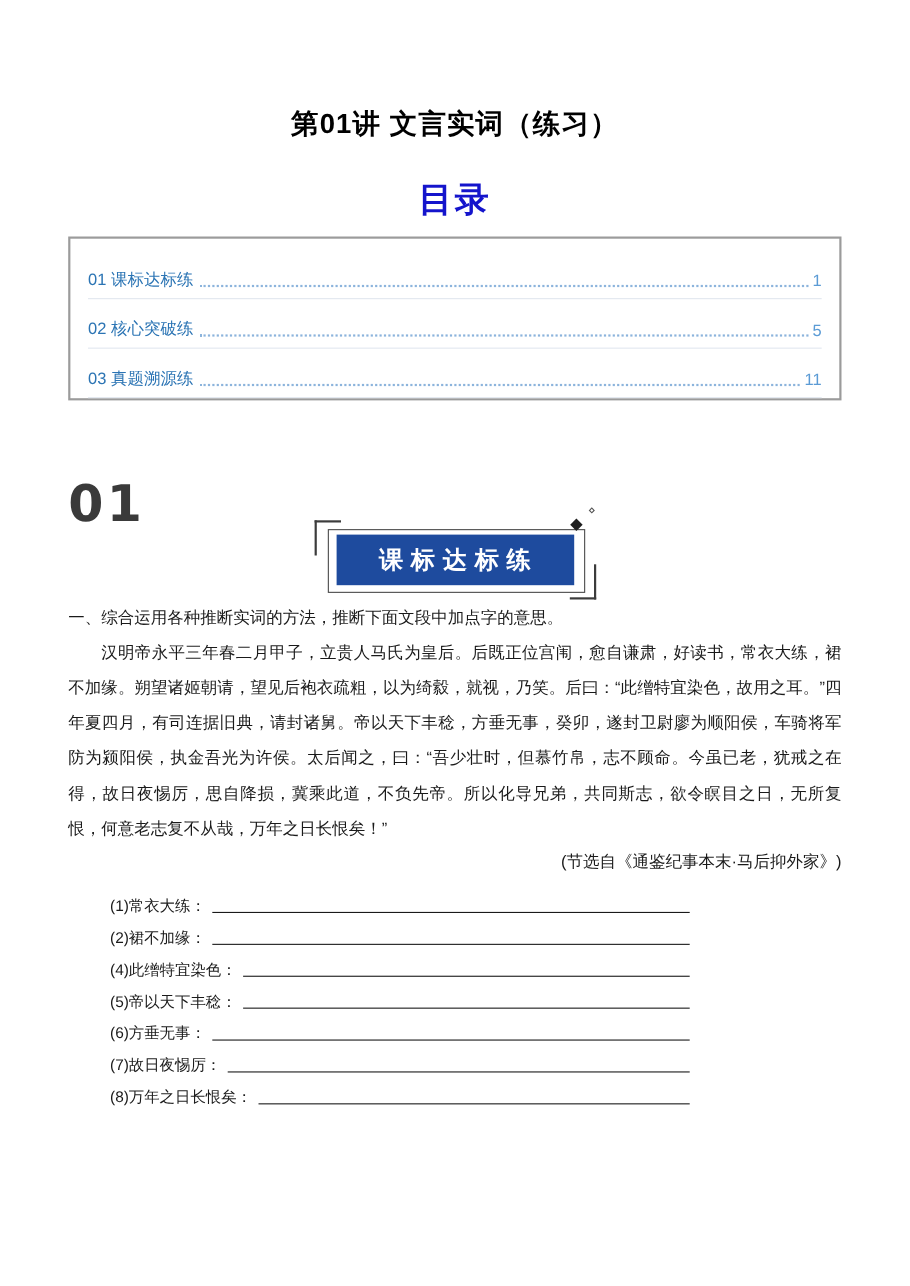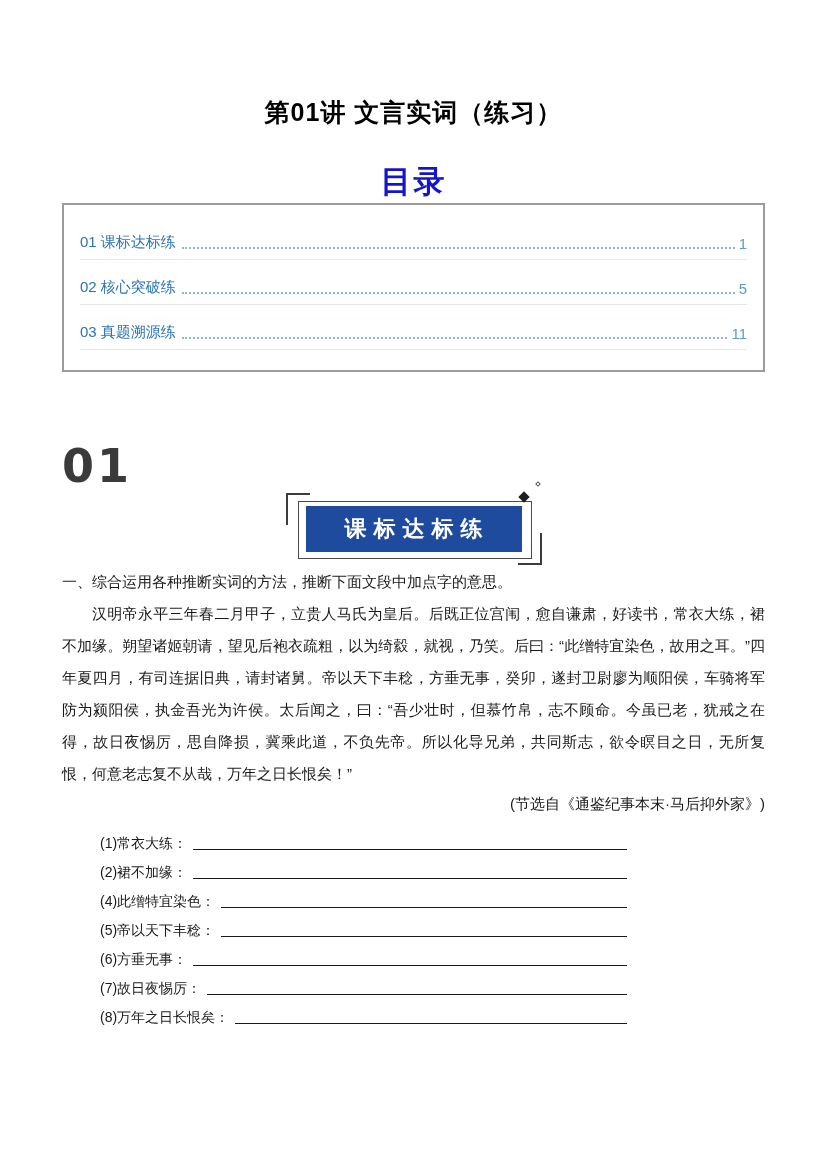--- a/index.html
+++ b/index.html
@@ -25,22 +25,23 @@
     margin-top: 32px;
     text-align: center;
     font-size: 31px;
     font-weight: bold;
     color: #1414cc;
     letter-spacing: 2px;
   }
 
   
   .toc-box {
+    margin-top: 12px;
     border: 2px solid #9b9b9b;
-    padding: 10px 16px 20px 16px;
+    padding: 10px 16px 0 16px;
   }
   .toc-row {
     display: flex;
     align-items: flex-end;
     padding: 18px 0 7px 0;
     border-bottom: 1px solid #e2e7ef;
     cursor: pointer;
   }
   .toc-label { color: #2b74b4; font-size: 15px; white-space: nowrap; }
   .toc-leader {
@@ -54,21 +55,21 @@
   
   .badge { margin-top: 70px; text-align: left; }
   .badge-number {
     font-size: 46px;
     line-height: 48px;
     font-weight: bold;
     color: #3a3a3a;
     letter-spacing: 3px;
     font-family: "DejaVu Sans", sans-serif;
   }
-  .badge-box-wrap { position: relative; width: 216px; height: 46px; margin: 16px auto; }
+  .badge-box-wrap { position: relative; width: 216px; height: 46px; margin: 4px auto; }
   .badge-frame {
     position: absolute; left: -8px; right: -10px; top: -5px; bottom: -7px;
     border: 1px solid #4a4a4a;
   }
   .corner-tl {
     position: absolute; left: -20px; top: -13px; width: 24px; height: 32px;
     border-left: 2px solid #3c3c3c; border-top: 2px solid #3c3c3c;
   }
   .corner-br {
     position: absolute; right: -20px; bottom: -13px; width: 24px; height: 32px;

